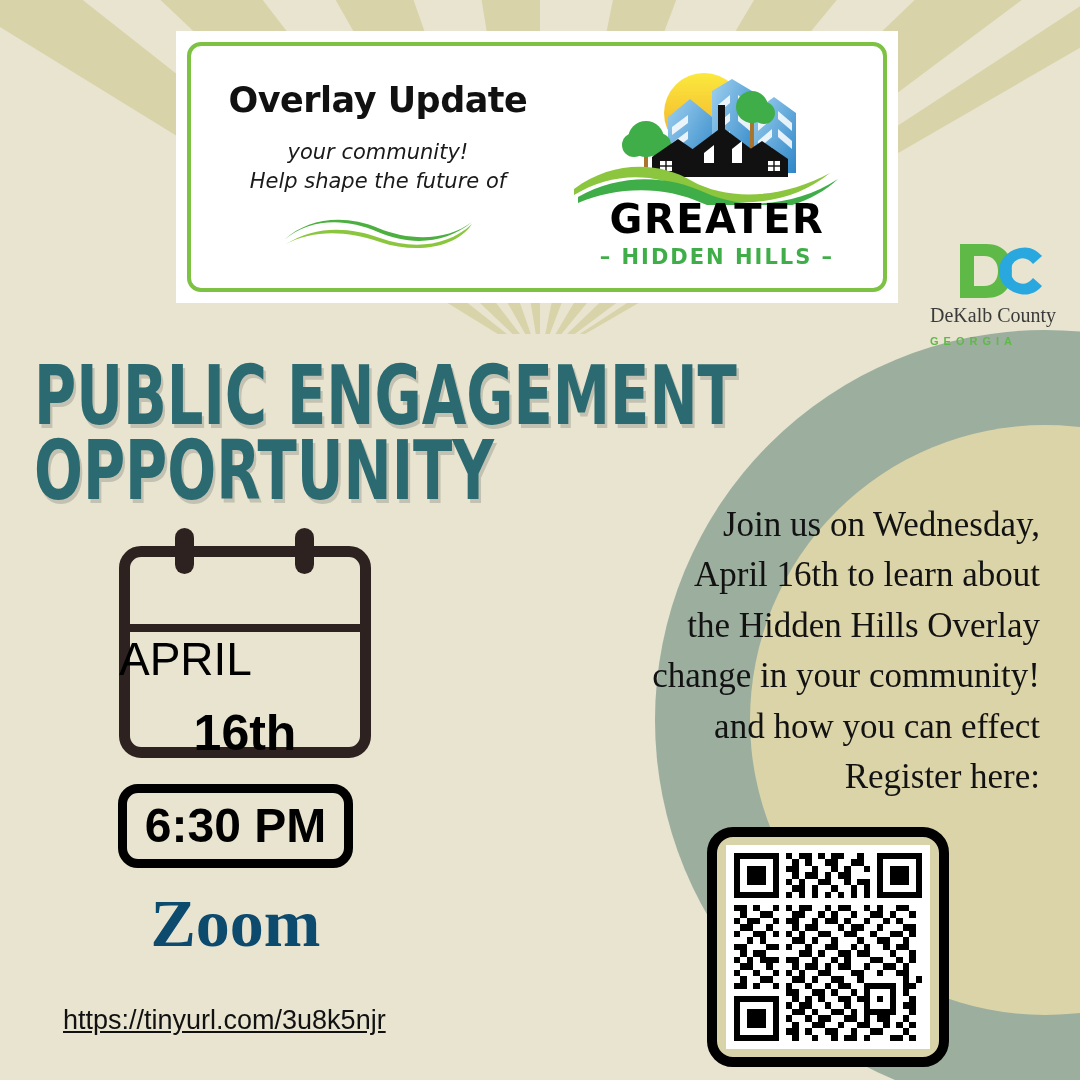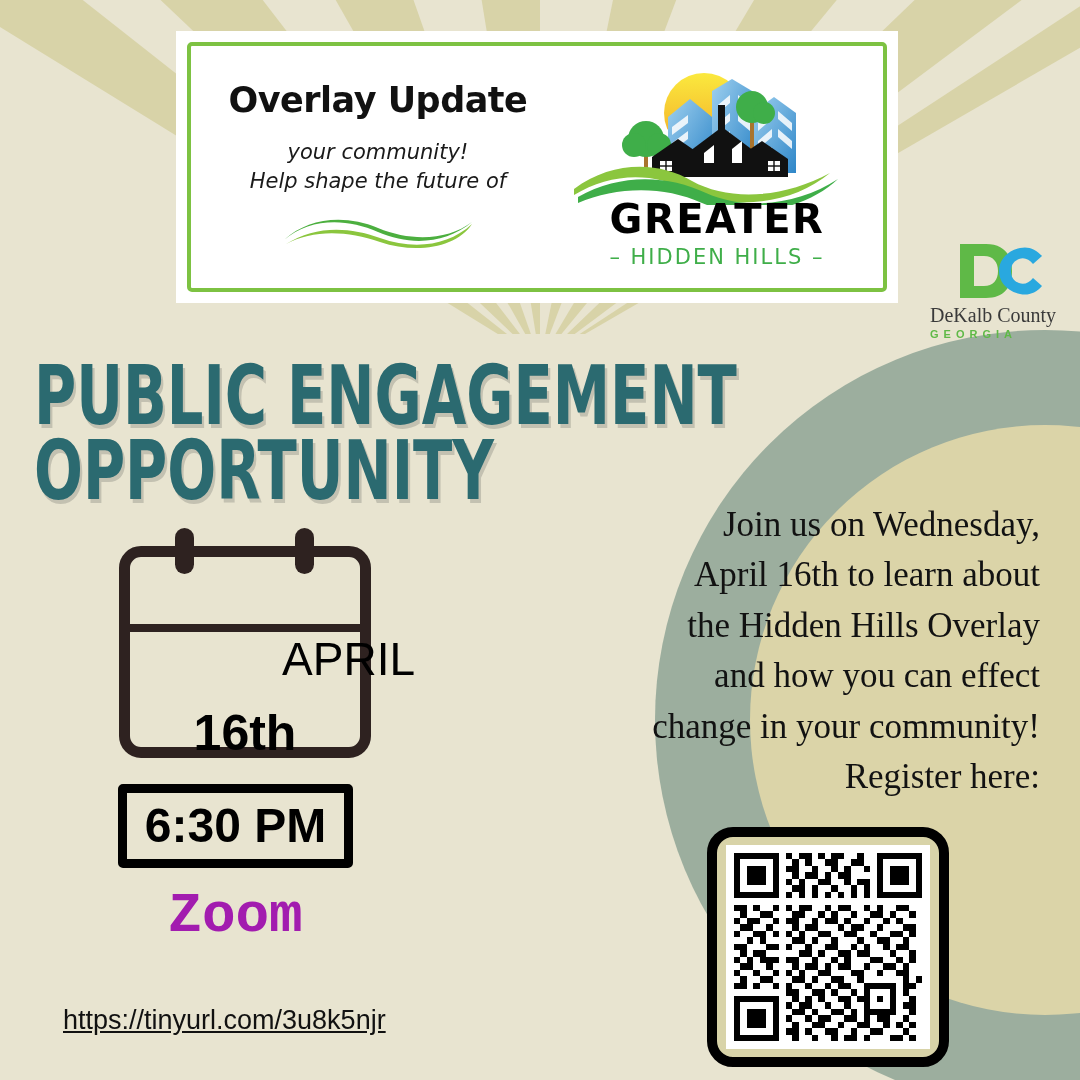--- a/index.html
+++ b/index.html
@@ -22,21 +22,21 @@
   
   .banner{
     position:absolute;left:176px;top:31px;width:722px;height:272px;
     background:#ffffff;
     box-sizing:border-box;
     padding:11px;
   }
   .banner-inner{
     width:100%;height:100%;
     border:4px solid #7DC242;
-    border-radius:5px;
+    border-radius:14px;
     box-sizing:border-box;
     position:relative;
     display:flex;
     align-items:center;
   }
   .banner-left{
     width:52%;
     display:flex;flex-direction:column;align-items:center;justify-content:center;
     padding-left:14px;
     box-sizing:border-box;
@@ -71,39 +71,39 @@
     font-family:"DejaVu Sans",sans-serif;
     font-weight:bold;
     font-size:40px;
     letter-spacing:1.5px;
     color:#000;
     line-height:1;
     margin-top:-6px;
   }
   .logo-hh{
     font-family:"DejaVu Sans",sans-serif;
-    font-weight:normal;
+    font-weight:bold;
     font-size:21px;
     letter-spacing:2px;
     color:#3FAE49;
     margin-top:6px;
     white-space:nowrap;
   }
 
   
   .dekalb{
     position:absolute;left:930px;top:240px;width:145px;text-align:left;
   }
   .dekalb-name{
     font-family:"Liberation Serif",serif;
     font-size:20px;color:#3a3a3a;margin-top:2px;white-space:nowrap;
   }
   .dekalb-state{
     font-family:"Liberation Sans",sans-serif;
-    font-size:11px;font-weight:bold;letter-spacing:5px;color:#5FB947;margin-top:1px;
+    font-size:11px;font-weight:bold;letter-spacing:5px;color:#5FB947;margin-top:8px;
   }
 
   
   .headline{
     position:absolute;left:34px;top:358px;width:600px;
     font-family:"DejaVu Sans Condensed","Liberation Sans Narrow","Liberation Sans",sans-serif;
     font-weight:bold;
     font-size:82px;
     line-height:0.92;
     letter-spacing:0px;
@@ -122,40 +122,40 @@
     position:absolute;left:0;top:18px;width:252px;height:212px;
     border:11px solid #2E2220;border-radius:22px;box-sizing:border-box;
   }
   .cal-line{position:absolute;left:0;top:96px;width:252px;height:8px;background:#2E2220;}
   .cal-ring{
     position:absolute;top:0px;width:19px;height:46px;border-radius:10px;background:#2E2220;
   }
   .cal-ring.r1{left:56px;}
   .cal-ring.r2{left:176px;}
   .cal-month{
-    position:absolute;left:0;top:104px;width:296px;text-align:right;
+    position:absolute;left:0;top:104px;width:296px;text-align:left;
     font-family:"Liberation Sans",sans-serif;font-size:46px;font-weight:normal;color:#000;
   }
   .cal-day{
     position:absolute;left:0;top:176px;width:252px;text-align:center;
     font-family:"Liberation Sans",sans-serif;font-size:50px;font-weight:bold;color:#000;
   }
 
   .timebox{
     position:absolute;left:118px;top:784px;width:235px;height:84px;
-    border:9px solid #000;border-radius:5px;box-sizing:border-box;
+    border:9px solid #000;border-radius:20px;box-sizing:border-box;
     display:flex;align-items:center;justify-content:center;
   }
   .timebox span{
     font-family:"Liberation Sans",sans-serif;font-size:48px;font-weight:bold;color:#000;
     line-height:1;
   }
   .platform{
     position:absolute;left:118px;top:884px;width:235px;text-align:center;
-    font-family:Liberation Mono, monospace;font-size:56px;font-weight:bold;color:#a21caf;
+    font-family:Liberation Serif, serif;font-size:68px;font-weight:bold;color:#0c4a6e;
   }
 
   .urllink{
     position:absolute;left:63px;top:1005px;
     font-family:"Liberation Sans",sans-serif;font-size:27px;color:#111;
     text-decoration:underline;
   }
 
   
   .copy{
@@ -330,22 +330,22 @@
     <span>6:30 PM</span>
   </div>
   <div class="platform">Zoom</div>
 
   <a class="urllink" href="#">https://tinyurl.com/3u8k5njr</a>
 
   <div class="copy">
     <div>Join us on Wednesday,</div>
     <div>April 16th to learn about</div>
     <div>the Hidden Hills Overlay</div>
+    <div>change in your community!</div>
     <div>and how you can effect</div>
-    <div>change in your community!</div>
     <div>Register here:</div>
   </div>
 
   <div class="qrframe">
     <svg class="qr" width="188" height="188" viewBox="0 0 29 29" shape-rendering="crispEdges">
       <rect width="29" height="29" fill="#fff"></rect>
       <g fill="#000">
 
         <rect x="0" y="0" width="7" height="1"></rect>
           <rect x="0" y="6" width="7" height="1"></rect>

